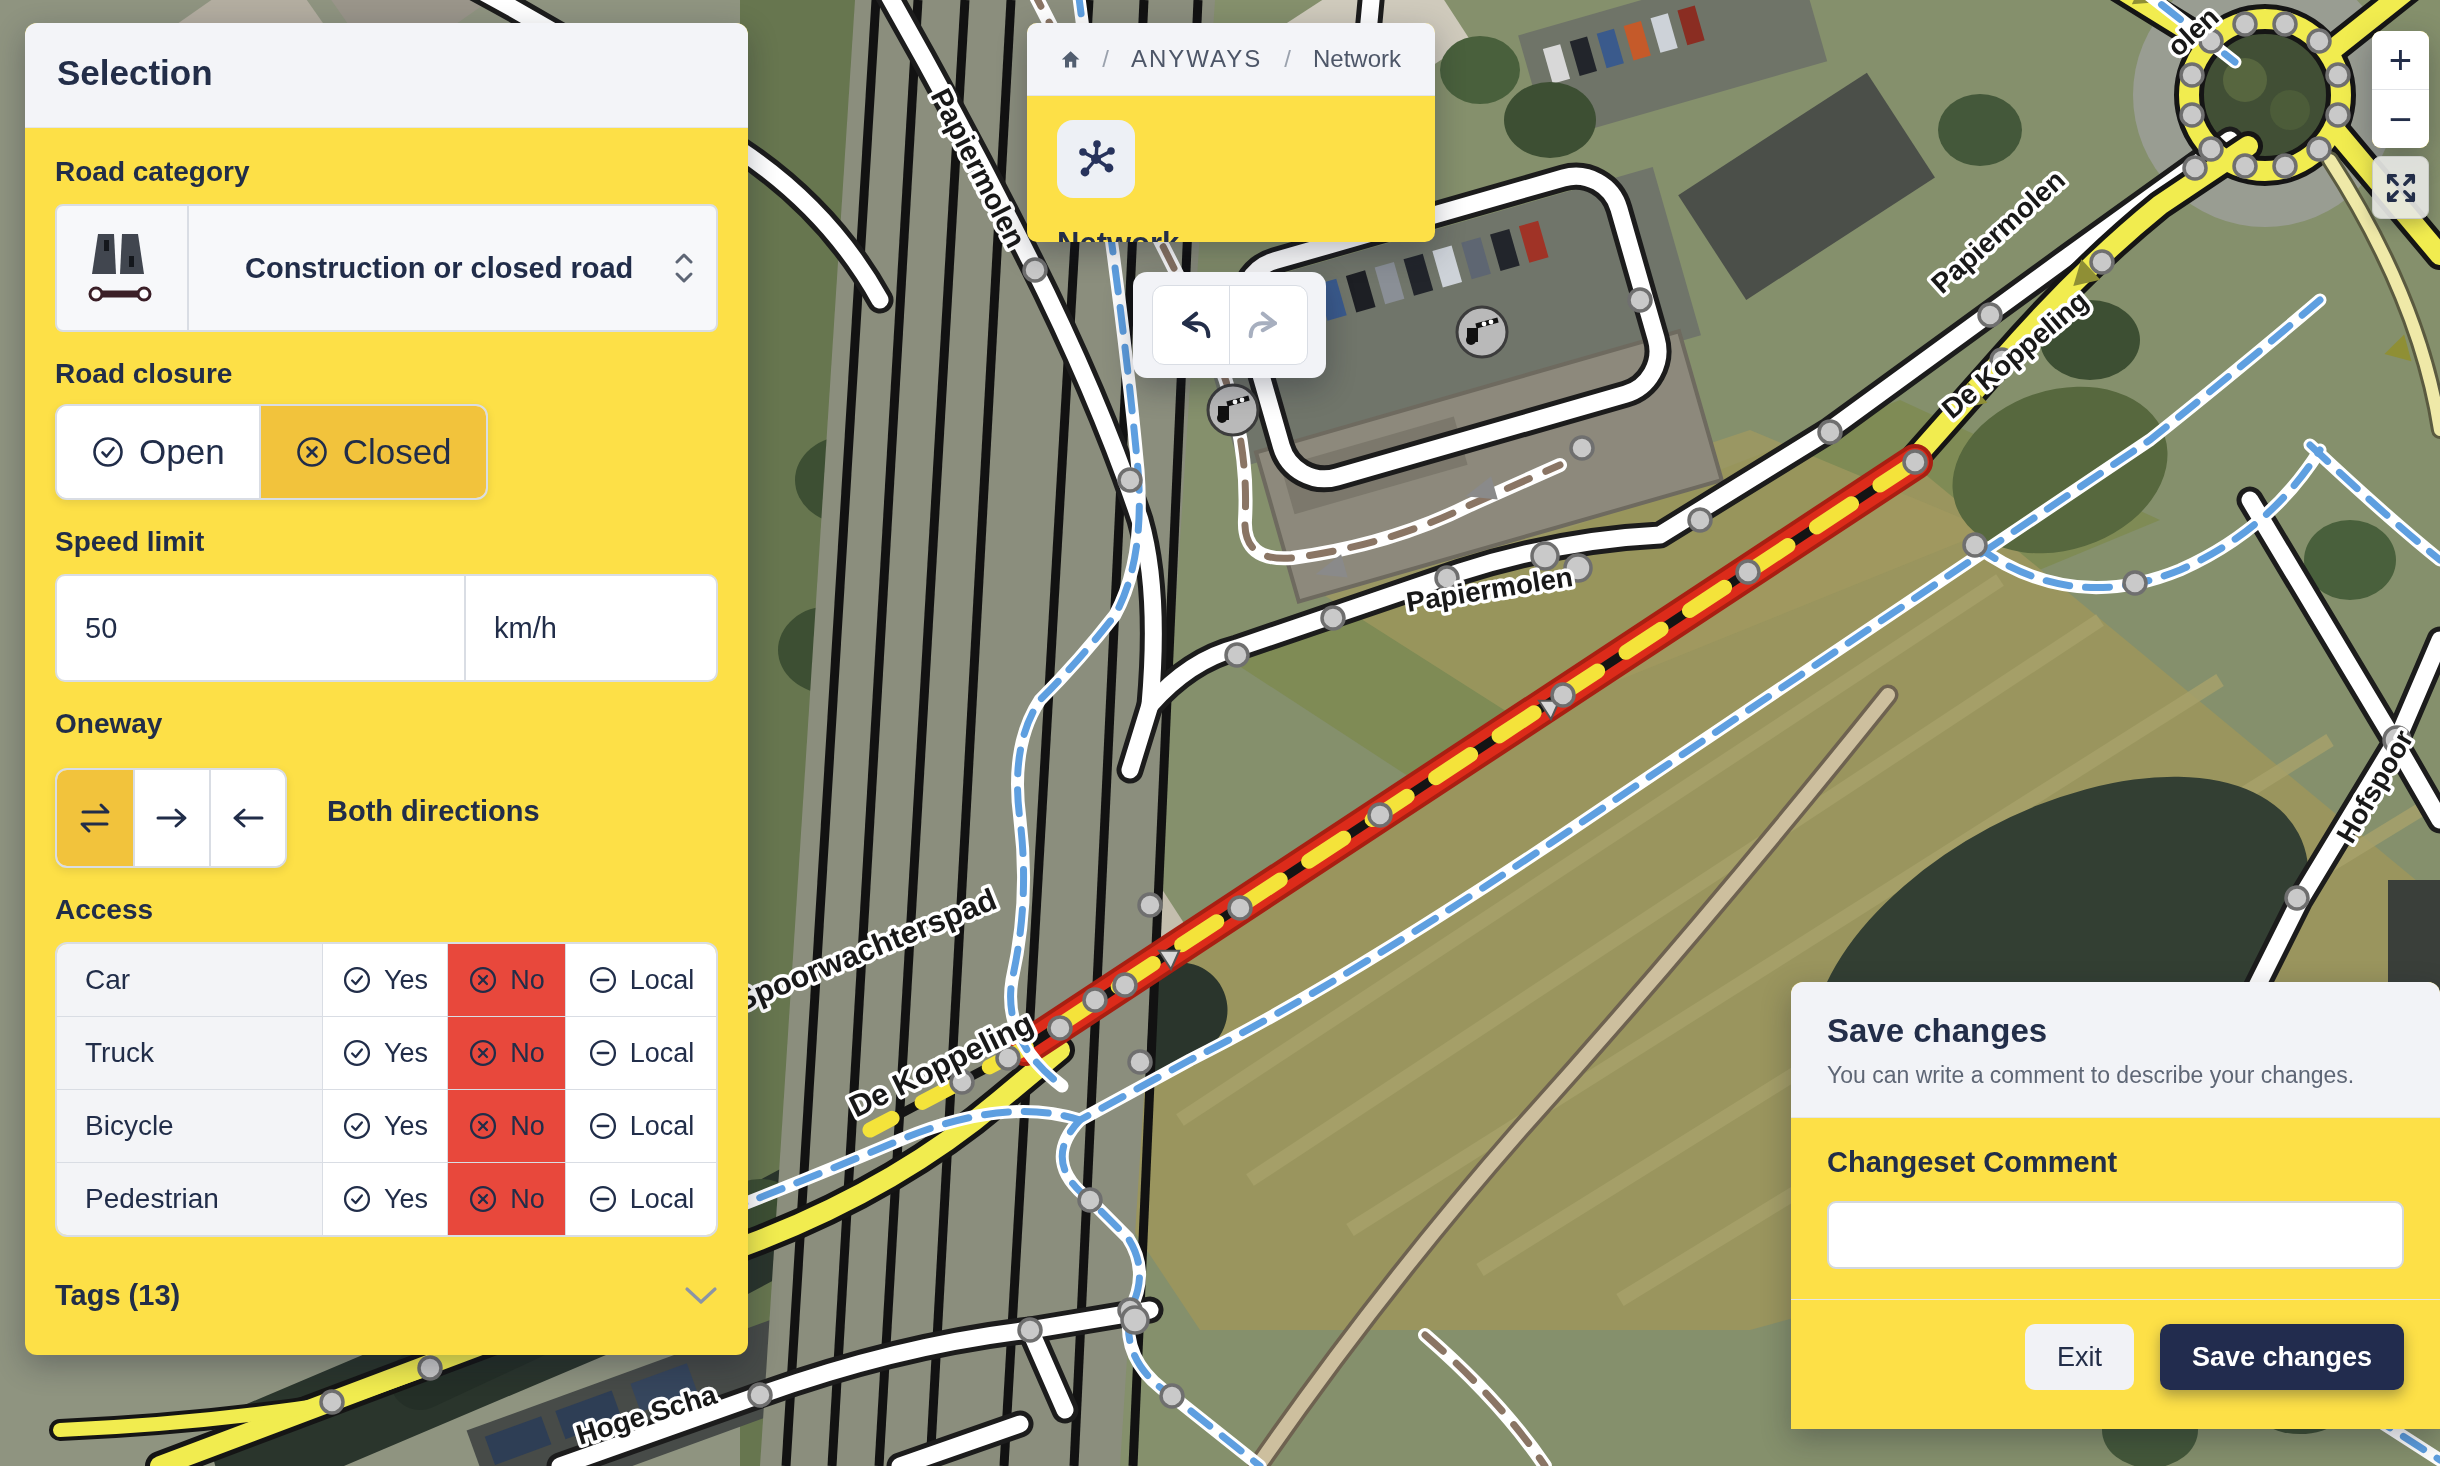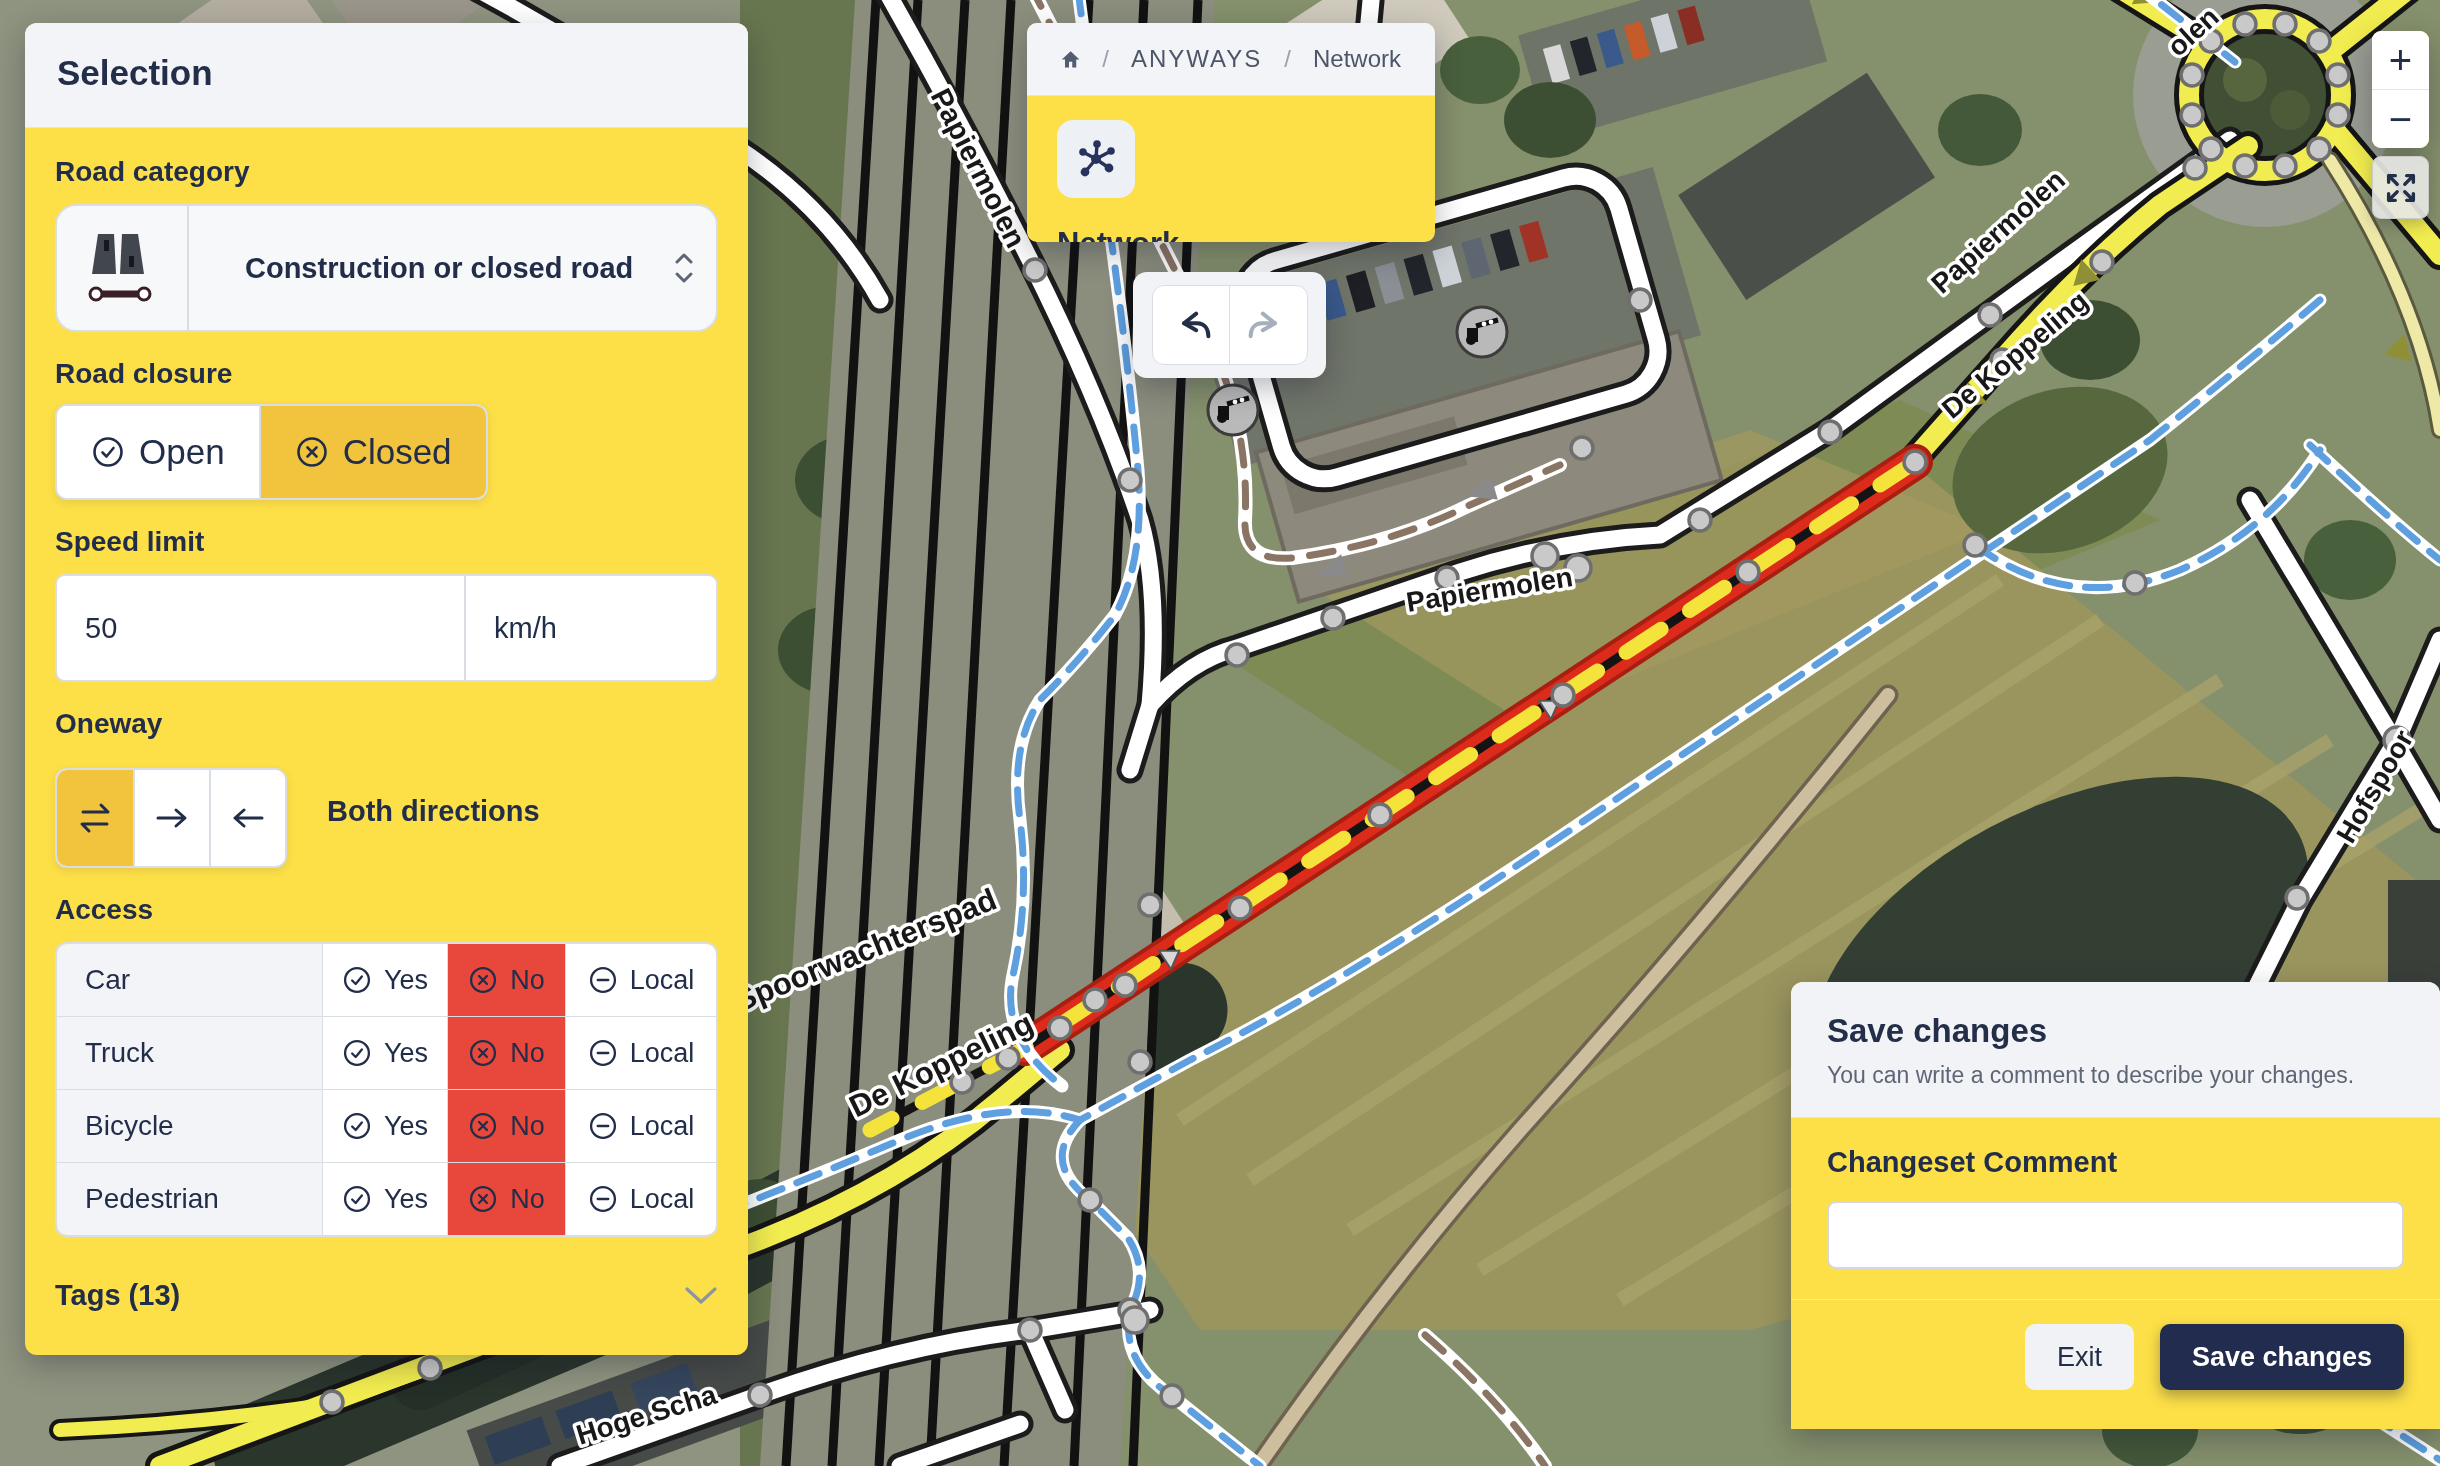--- a/index.html
+++ b/index.html
@@ -11,21 +11,21 @@
   .card{position:absolute;background:#fde047;border-radius:12px;
         box-shadow:0 10px 30px rgba(15,20,40,.30);}
   
   #selection-panel{left:25px;top:23px;width:723px;height:1332px;overflow:hidden;}
   #selection-panel .hd{background:#F3F4F8;border-bottom:1px solid #E2E5EA;padding:30px 32px 34px;}
   #selection-panel h1{margin:0;font-size:35px;color:#232E49;}
   #selection-panel .sub{margin-top:12px;font-size:24px;color:#5E6675;}
   #selection-panel .bd{padding:6px 30px 0;}
   .sec-label{font-size:28px;font-weight:bold;color:#212D49;margin-top:26px;}
   .sec-label.first{margin-top:22px;}
-  .dropdown{margin-top:16px;height:124px;border:2px solid #D9DDE4;border-radius:21px;
+  .dropdown{margin-top:16px;height:124px;border:2px solid #D9DDE4;border-radius:8px;
             display:flex;align-items:stretch;background:#F7F8FA;}
   .dropdown .icon-cell{width:130px;border-right:2px solid #D9DDE4;display:flex;align-items:center;justify-content:center;}
   .dropdown .val{flex:1;display:flex;align-items:center;padding-left:56px;font-size:29px;font-weight:bold;color:#212D49;}
   .dropdown .chev{width:64px;display:flex;align-items:center;justify-content:center;}
   .seg-group{margin-top:14px;display:inline-flex;border:2px solid #D9DDE4;border-radius:12px;
              box-shadow:0 3px 8px rgba(20,24,40,.10);overflow:hidden;background:#fff;}
   .seg{display:flex;align-items:center;justify-content:center;gap:14px;font-size:35px;color:#212D49;
        background:#fff;border:none;cursor:pointer;}
   .seg + .seg{border-left:2px solid #D9DDE4;}
   .seg.active{background:#F2C33C;}

